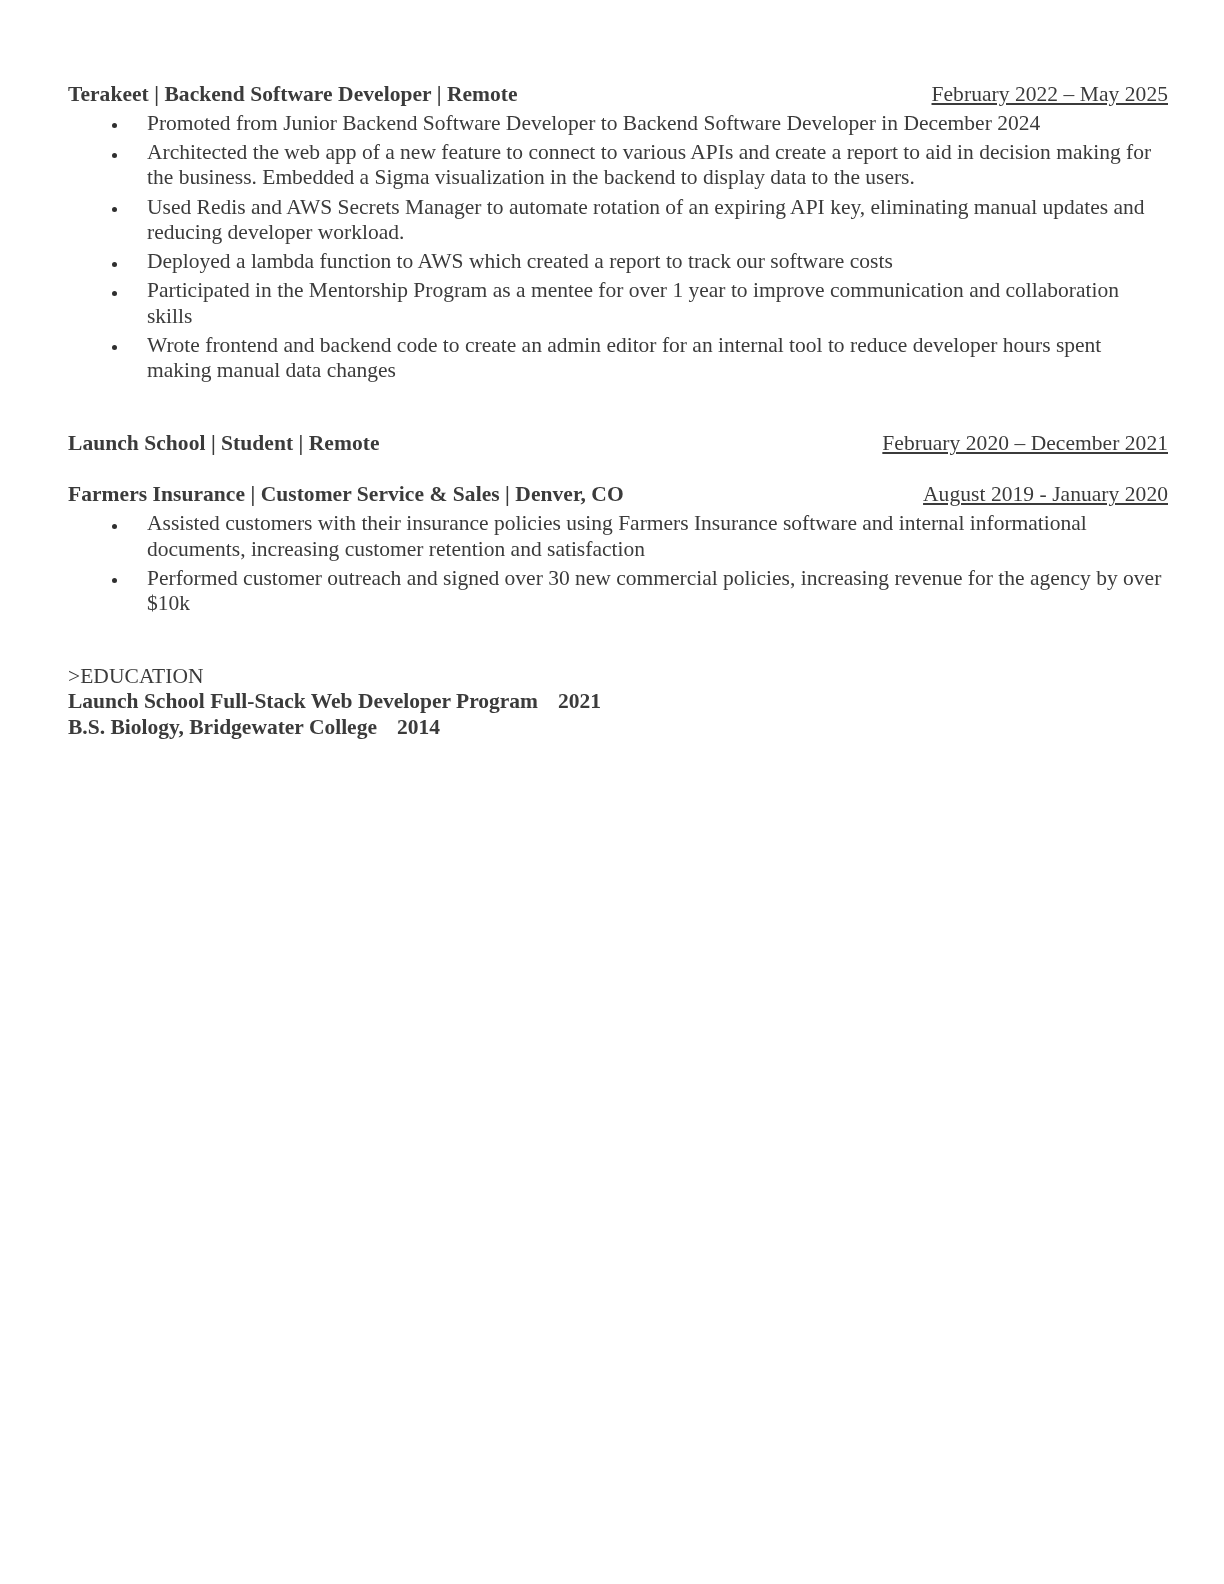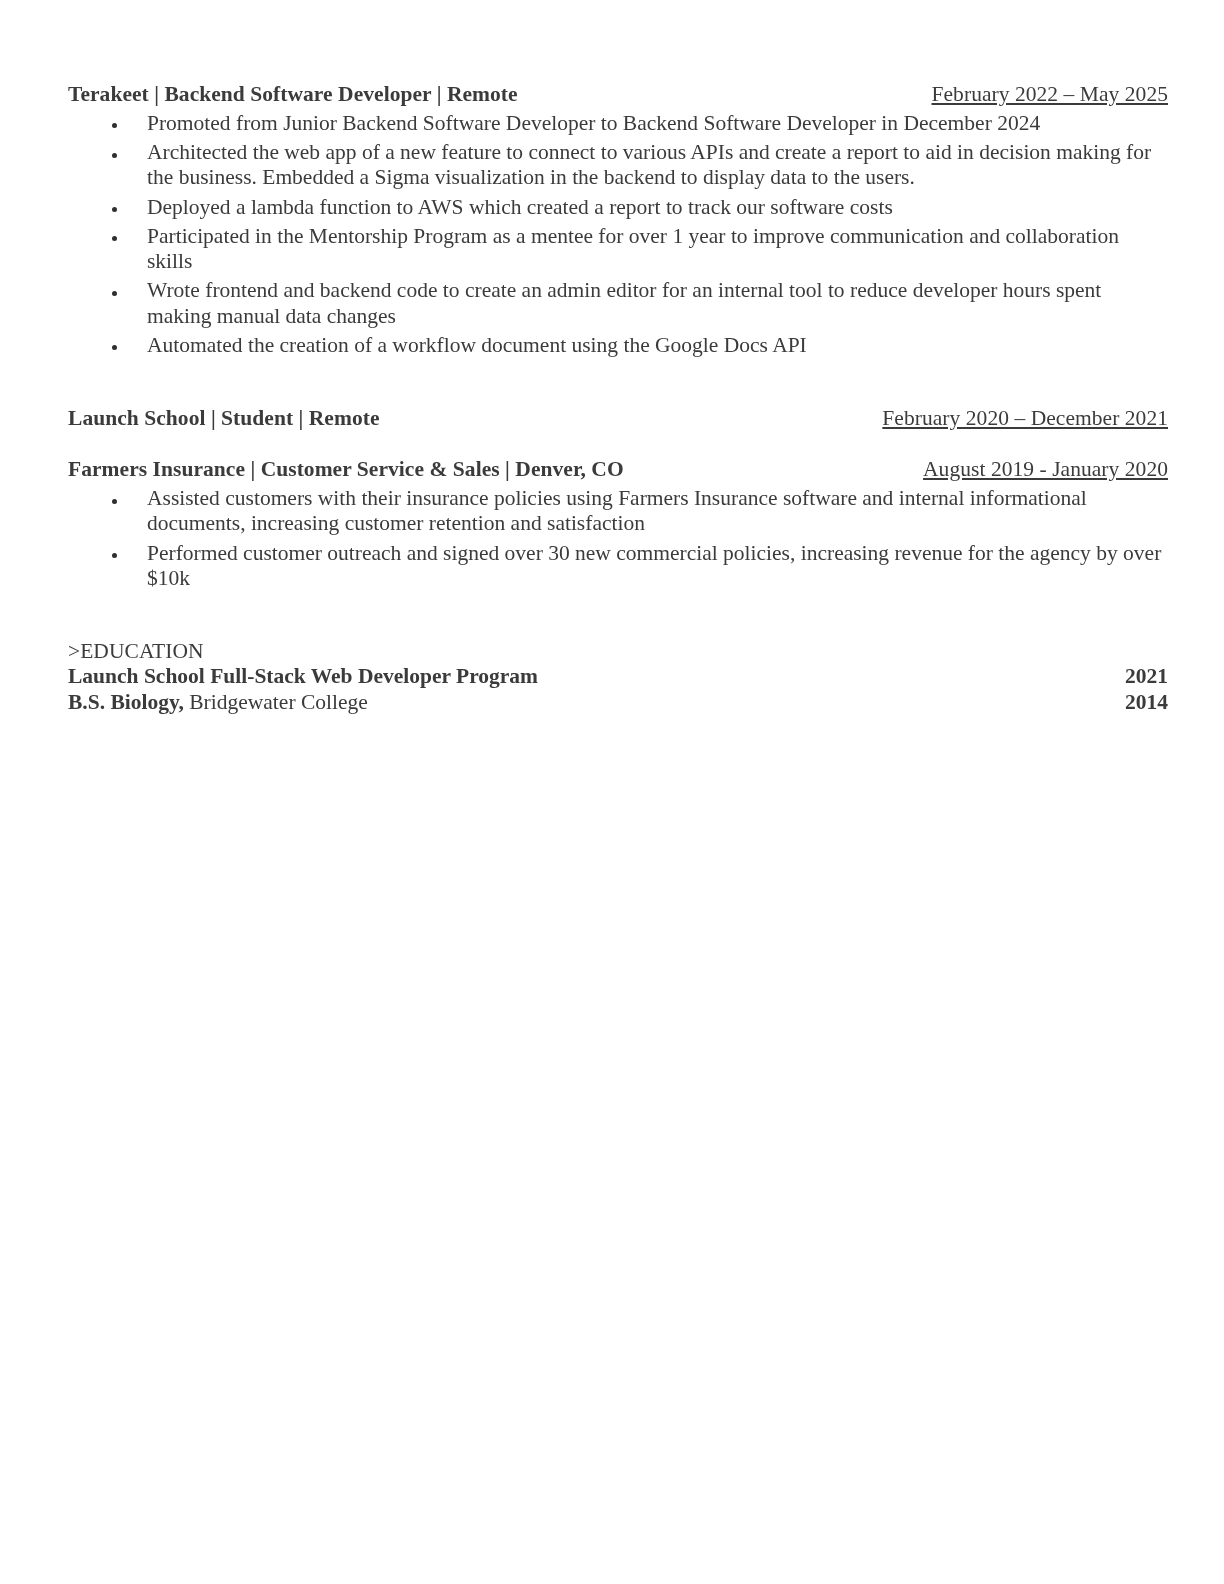--- a/index.html
+++ b/index.html
@@ -83,47 +83,46 @@
   
   .section-heading {
     font-size: 21.5px;
     font-weight: normal;
     letter-spacing: 0.05px;
     line-height: 1.16;
   }
   .edu-row {
     display: flex;
     align-items: baseline;
-    justify-content: space-between;
     width: 100%;
     font-size: 21.5px;
     line-height: 1.2;
     white-space: nowrap;
   }
   .edu-name { font-weight: bold; }
-  .edu-name .regular { font-weight: normal; }
+  .edu-name .regular { font-weight: bold; }
   .edu-year { font-weight: bold; padding-left: 20px; }
 </style>
 </head>
 <body>
 
 <div class="page">
 
   <section class="entry-block">
     <div class="entry-header">
       <span class="entry-title">Terakeet | Backend Software Developer | Remote</span>
       <span class="entry-date">February 2022 – May 2025</span>
     </div>
     <ul class="bullets style-a">
       <li>Promoted from Junior Backend Software Developer to Backend Software Developer in December 2024</li>
       <li>Architected the web app of a new feature to connect to various APIs and create a report to aid in decision making for the business. Embedded a Sigma visualization in the backend to display data to the users.</li>
+      <li>Used Redis and AWS Secrets Manager to automate rotation of an expiring API key, eliminating manual updates and reducing developer workload.</li>
       <li>Deployed a lambda function to AWS which created a report to track our software costs</li>
       <li>Participated in the Mentorship Program as a mentee for over 1 year to improve communication and collaboration skills</li>
       <li>Wrote frontend and backend code to create an admin editor for an internal tool to reduce developer hours spent making manual data changes</li>
-      <li>Automated the creation of a workflow document using the Google Docs API</li>
     </ul>
   </section>
 
   <div class="gap-lg"></div>
 
   <section class="entry-block">
     <div class="entry-header">
       <span class="entry-title">Launch School | Student | Remote</span>
       <span class="entry-date">February 2020 – December 2021</span>
     </div>

